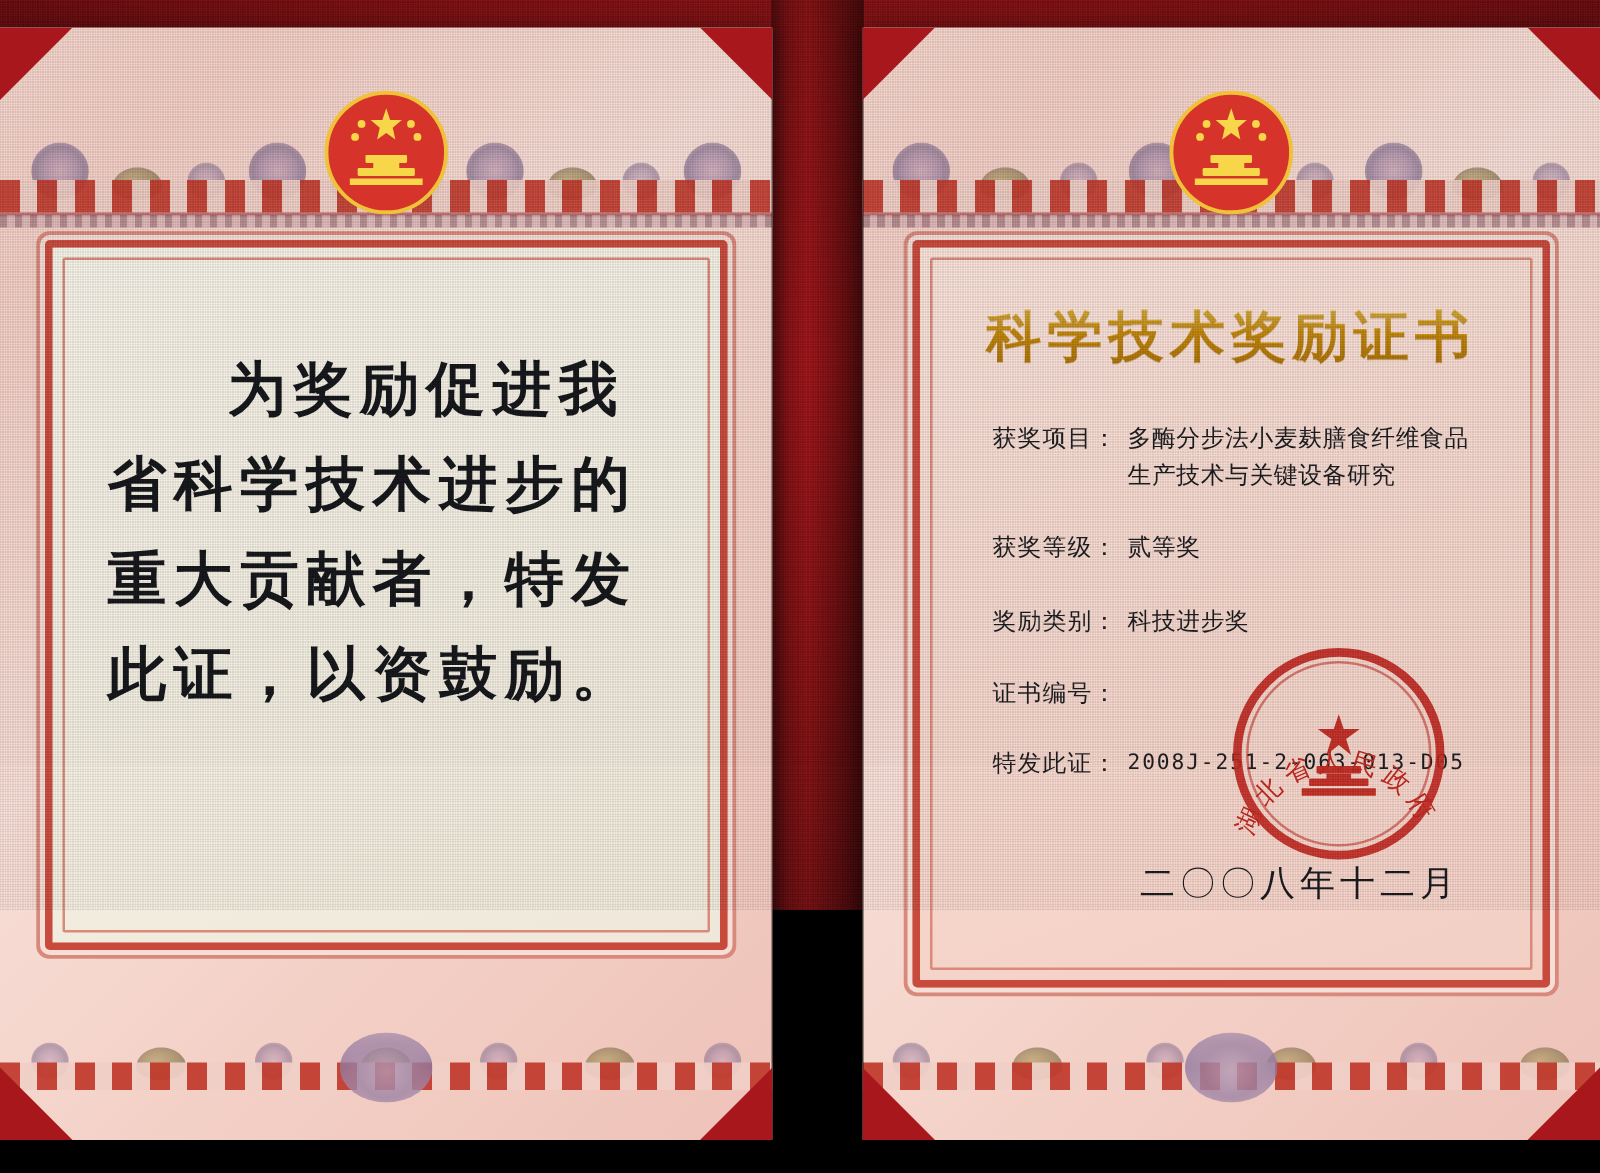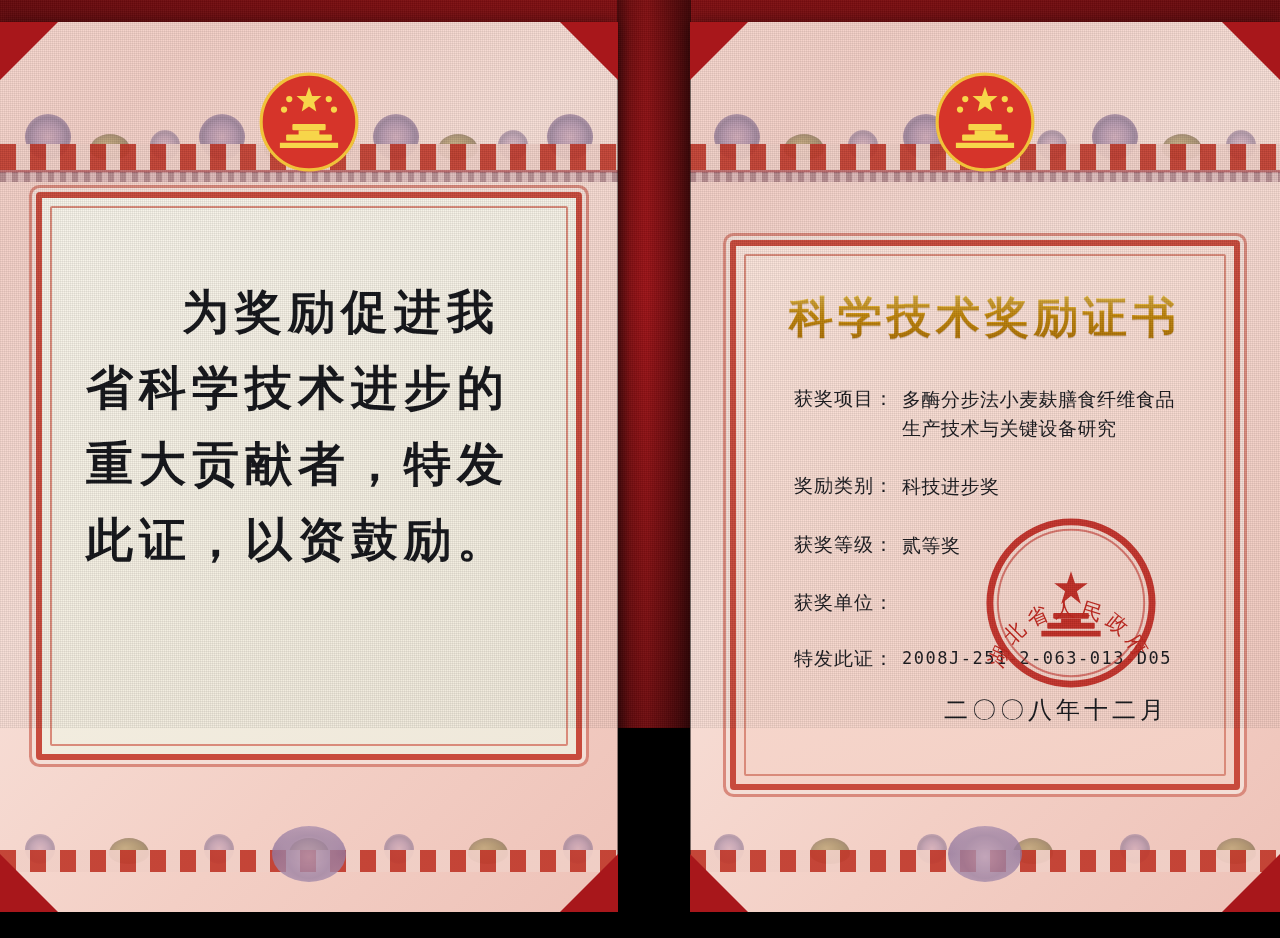--- a/index.html
+++ b/index.html
@@ -167,21 +167,20 @@
   #left-inner-frame::before {
     content:"";
     position:absolute; inset:8px;
     border:2px solid #d98a7a;
     border-radius:2px;
     pointer-events:none;
   }
   #right-inner-frame {
     left: 40px; top: 170px; right: 40px; bottom: 122px;
     background: linear-gradient(160deg,#fae3da 0%, #f7d9cf 45%, #f3cfc4 100%);
-    margin-top: 48px;
   }
   #right-inner-frame::before {
     content:"";
     position:absolute; inset:8px;
     border:2px solid #d98a7a;
     border-radius:2px;
     pointer-events:none;
   }
 
   
@@ -252,21 +251,21 @@
     position: absolute;
     right: 74px;
     bottom: 92px;
     width: 178px;
     height: 178px;
   }
   #seal-date {
     position: absolute;
     right: 66px;
     bottom: 58px;
-    font-size: 24px;
+    font-size: 28px;
     letter-spacing: 4px;
     color: #17181c;
     font-family: "DejaVu Serif","Liberation Serif",serif;
   }
 </style>
 </head>
 <body>
 
 <div id="certificate-folder">
 
@@ -370,31 +369,31 @@
       <div id="award-title">科学技术奖励证书</div>
 
       <div id="fields">
 
         <div class="field-row">
           <div class="field-label">获奖项目：</div>
           <div class="field-value">多酶分步法小麦麸膳食纤维食品生产技术与关键设备研究</div>
         </div>
 
         <div class="field-row">
+          <div class="field-label">获奖等级：</div>
+          <div class="field-value">贰等奖</div>
+        </div>
+
+        <div class="field-row">
           <div class="field-label">奖励类别：</div>
           <div class="field-value">科技进步奖</div>
         </div>
 
         <div class="field-row">
-          <div class="field-label">获奖等级：</div>
-          <div class="field-value">贰等奖</div>
-        </div>
-
-        <div class="field-row">
-          <div class="field-label">获奖单位：</div>
+          <div class="field-label">证书编号：</div>
         </div>
 
         <div class="field-row">
           <div class="field-label">特发此证：</div>
           <div class="field-value mono">2008J-251-2-063-013-D05</div>
         </div>
 
       </div>
 
       <svg id="official-seal" viewBox="0 0 180 180">

